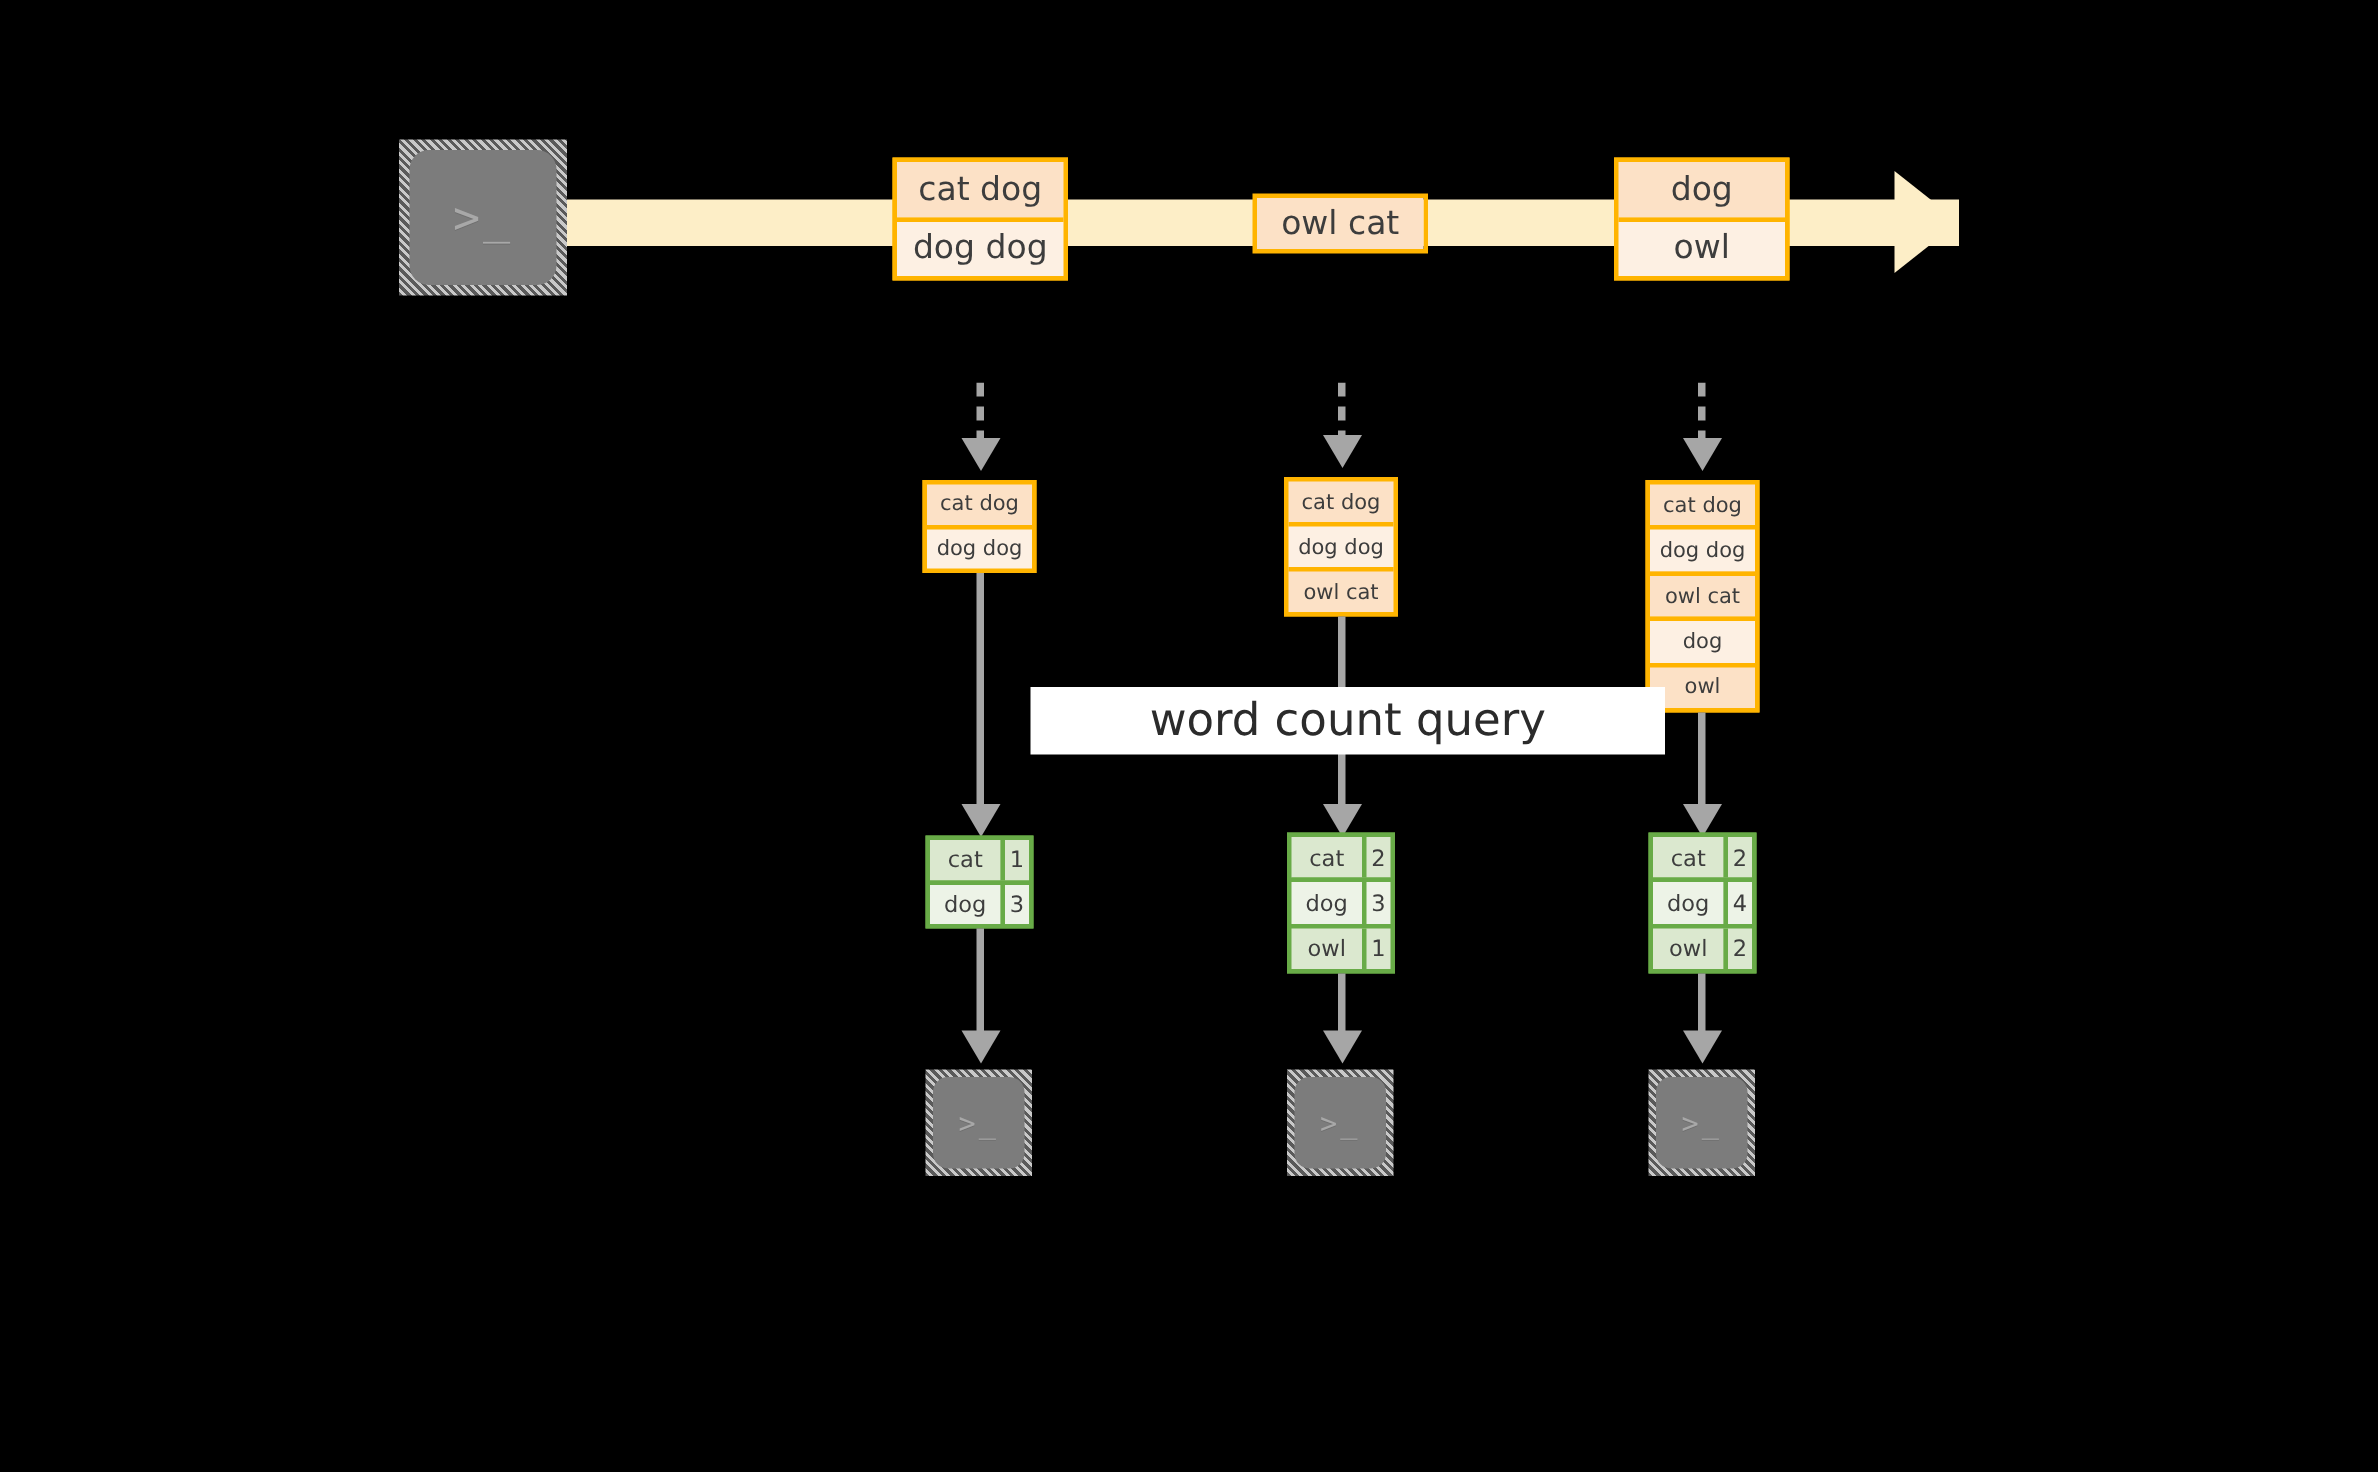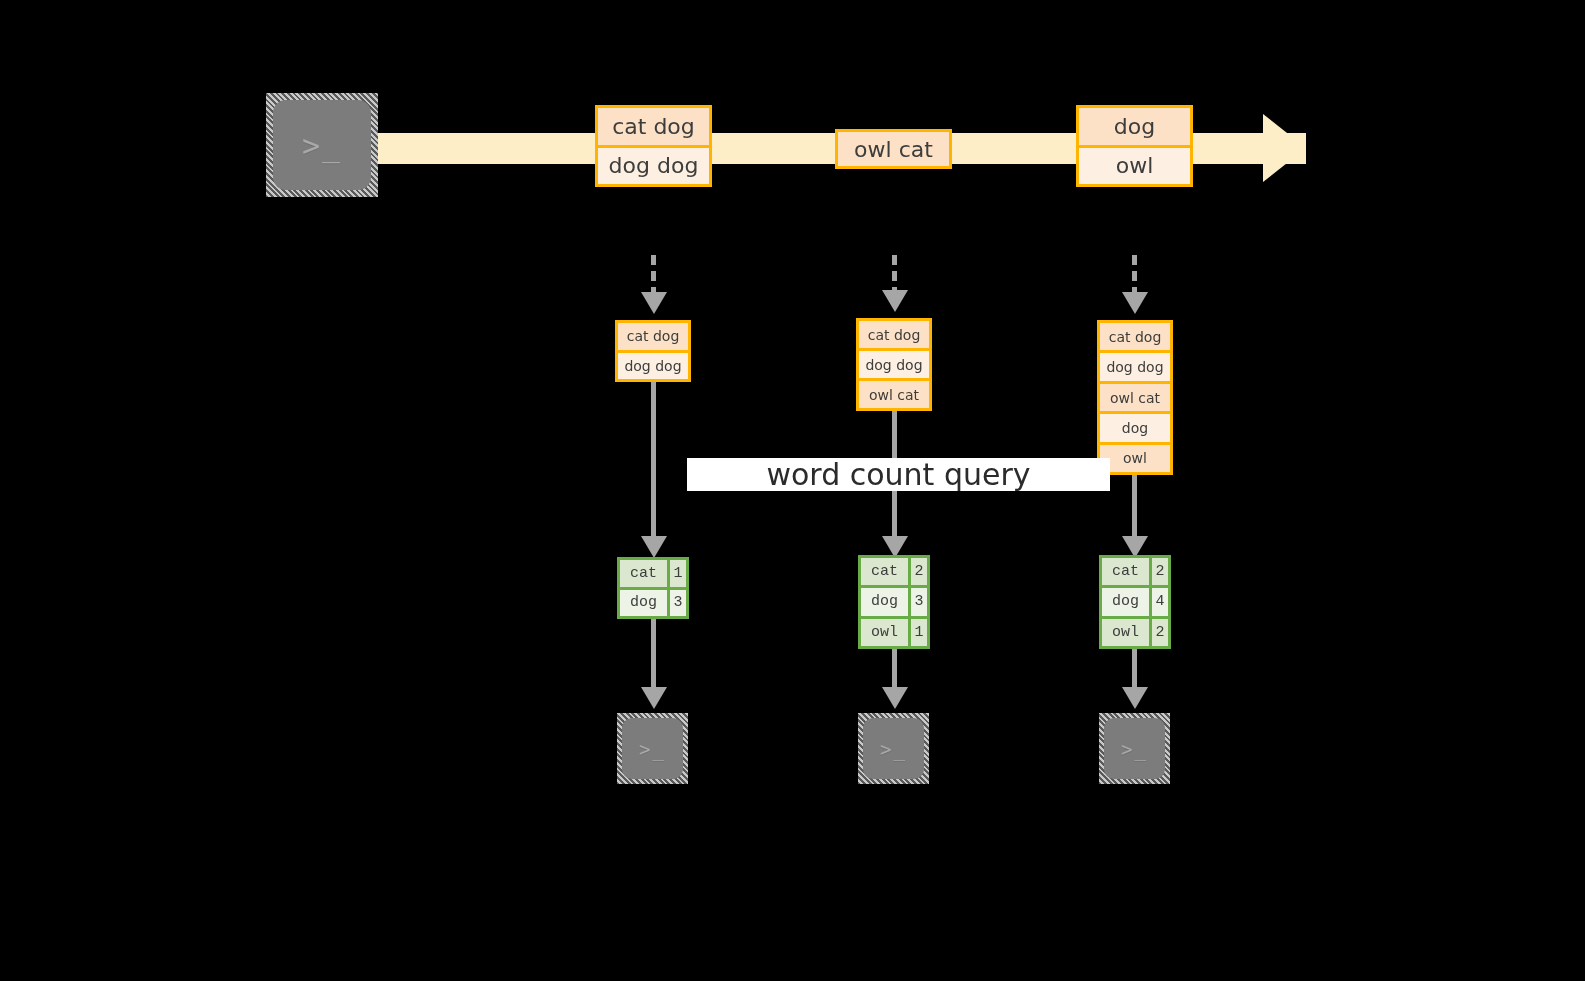--- a/index.html
+++ b/index.html
@@ -38,21 +38,21 @@
   .msgstack{position:absolute;box-sizing:border-box;border:3px solid #ffb400;
             background:#ffb400;display:flex;flex-direction:column;}
   .msg{box-sizing:border-box;display:flex;align-items:center;
        justify-content:center;color:#3d3d3d;white-space:nowrap;}
   .msg.a{background:#fce1c6;}
   .msg.b{background:#fdf0e3;}
   .msg + .msg{border-top:3px solid #ffb400;}
 
   
   .tbl{position:absolute;box-sizing:border-box;border:3px solid #68ab47;
-       background:#68ab47;display:flex;flex-direction:column;font-family:Liberation Mono, monospace;}
+       background:#68ab47;display:flex;flex-direction:column;}
   .trow{display:flex;}
   .trow + .trow{border-top:3px solid #68ab47;}
   .tc{box-sizing:border-box;display:flex;align-items:center;
       justify-content:center;color:#3d3d3d;white-space:nowrap;}
   .tc.k{}
   .tc.v{border-left:3px solid #68ab47;}
   .trow.a .tc{background:#dbe8cf;}
   .trow.b .tc{background:#edf3e7;}
 
   
@@ -126,21 +126,21 @@
 
   <div class="vline" style="left:651px;top:382px;height:158px;"></div>
   <div class="vhead" style="left:641px;top:536px;"></div>
 
   <div class="vline" style="left:892px;top:411px;height:129px;"></div>
   <div class="vhead" style="left:882px;top:536px;"></div>
 
   <div class="vline" style="left:1132px;top:475px;height:65px;"></div>
   <div class="vhead" style="left:1122px;top:536px;"></div>
 
-  <div class="labelband" style="left:687px;top:458px;width:423px;height:33px;">
+  <div class="labelband" style="left:687px;top:458px;width:423px;height:45px;">
     <span style="font-size:30px;">word count query</span>
   </div>
 
   <div class="tbl" style="left:617px;top:557px;width:72px;height:62px;">
     <div class="trow a" style="flex:1;">
       <div class="tc k" style="width:47px;font-size:15px;">cat</div>
       <div class="tc v" style="flex:1;font-size:15px;">1</div>
     </div>
     <div class="trow b" style="flex:1;">
       <div class="tc k" style="width:47px;font-size:15px;">dog</div>

